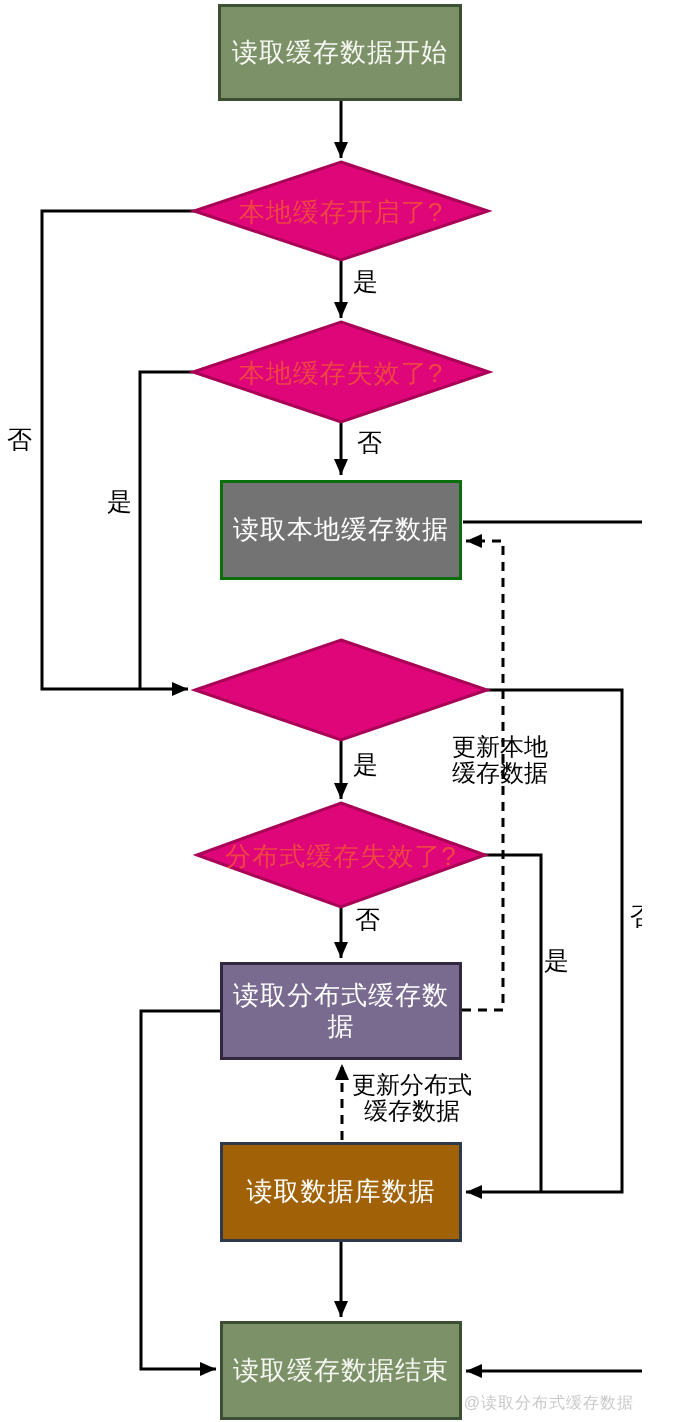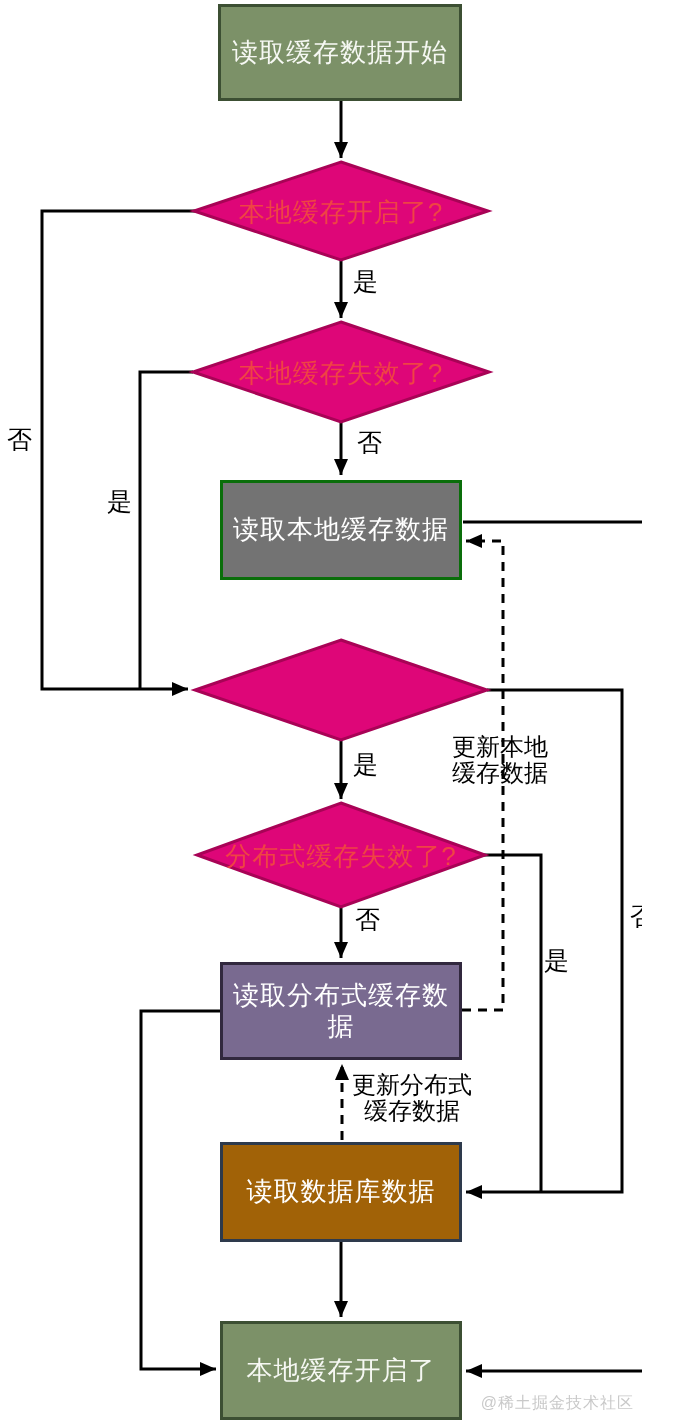--- a/index.html
+++ b/index.html
@@ -67,21 +67,21 @@
   </svg>
 
   <div class="node terminal" style="left:218px;top:4px;width:244px;height:97px;">读取缓存数据开始</div>
 
   <div class="node proc-green" style="left:220px;top:480px;width:242px;height:100px;">读取本地缓存数据</div>
 
   <div class="node proc-purple" style="left:220px;top:962px;width:242px;height:98px;">读取分布式缓存数据</div>
 
   <div class="node proc-db" style="left:220px;top:1142px;width:242px;height:100px;">读取数据库数据</div>
 
-  <div class="node terminal" style="left:220px;top:1321px;width:242px;height:99px;">本地缓存开启了</div>
+  <div class="node terminal" style="left:220px;top:1321px;width:242px;height:99px;">读取缓存数据结束</div>
 
   <div class="diamond-label" style="left:194px;top:195px;">本地缓存开启了?</div>
   <div class="diamond-label" style="left:194px;top:356px;">本地缓存失效了?</div>
   <div class="diamond-label" style="left:194px;top:839px;text-align:center;">分布式缓存失效了?</div>
 
   <div class="edge-label" style="left:353px;top:268px;">是</div>
   <div class="edge-label" style="left:7px;top:426px;">否</div>
   <div class="edge-label" style="left:107px;top:488px;">是</div>
   <div class="edge-label" style="left:357px;top:429px;">否</div>
   <div class="edge-label" style="left:353px;top:751px;">是</div>
@@ -91,15 +91,15 @@
 
   <div class="edge-label two-line" style="left:400px;top:734px;width:104px;margin-left:48px;">
     <div>更新本地</div>
     <div>缓存数据</div>
   </div>
   <div class="edge-label two-line" style="left:348px;top:1072px;width:128px;">
     <div>更新分布式</div>
     <div>缓存数据</div>
   </div>
 
-  <div id="watermark">@稀土掘金技术社区</div>
+  <div id="watermark">@读取分布式缓存数据</div>
 
 </div>
 
 </body></html>

